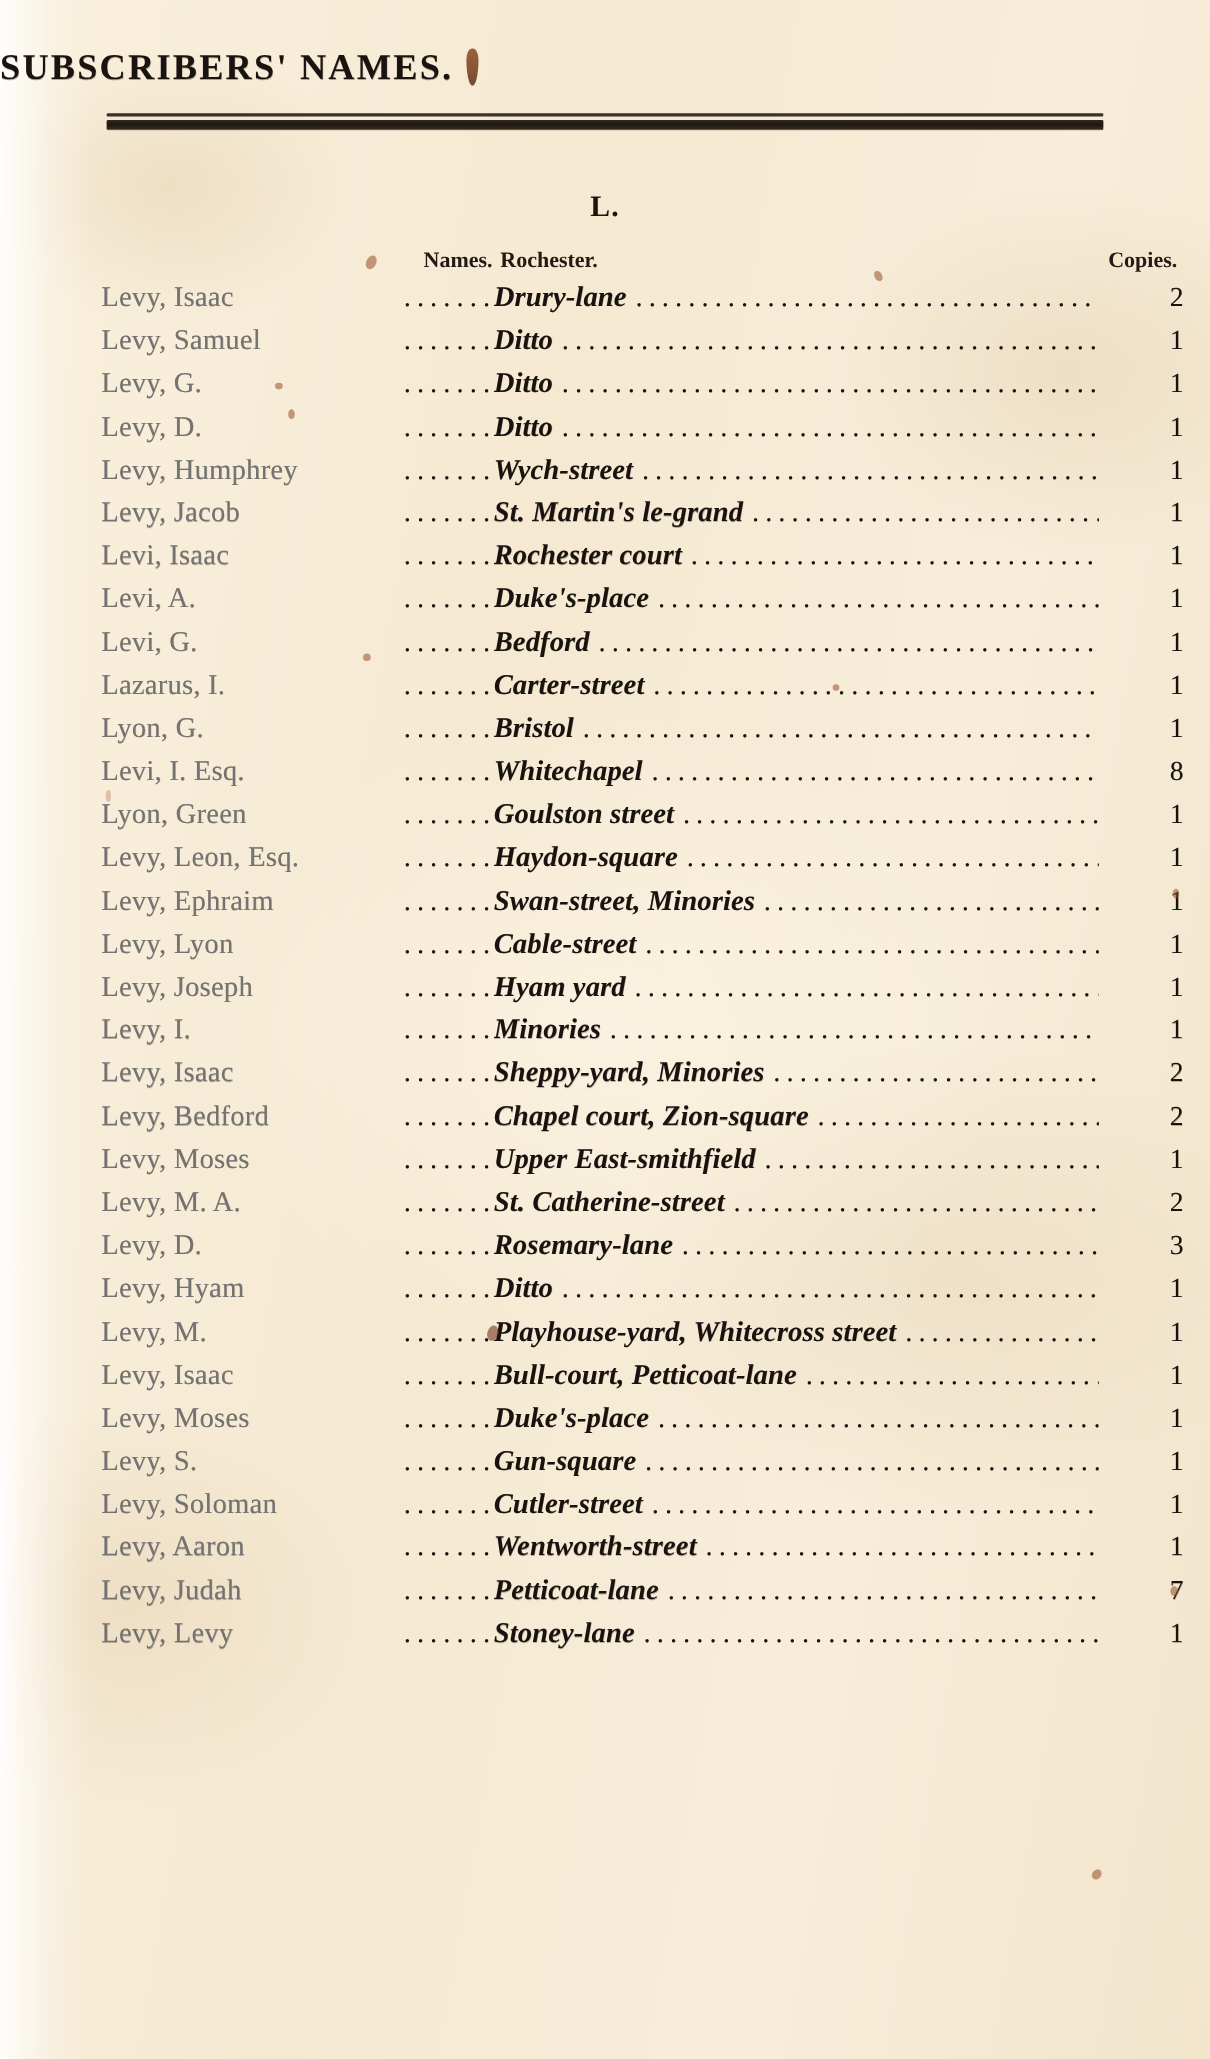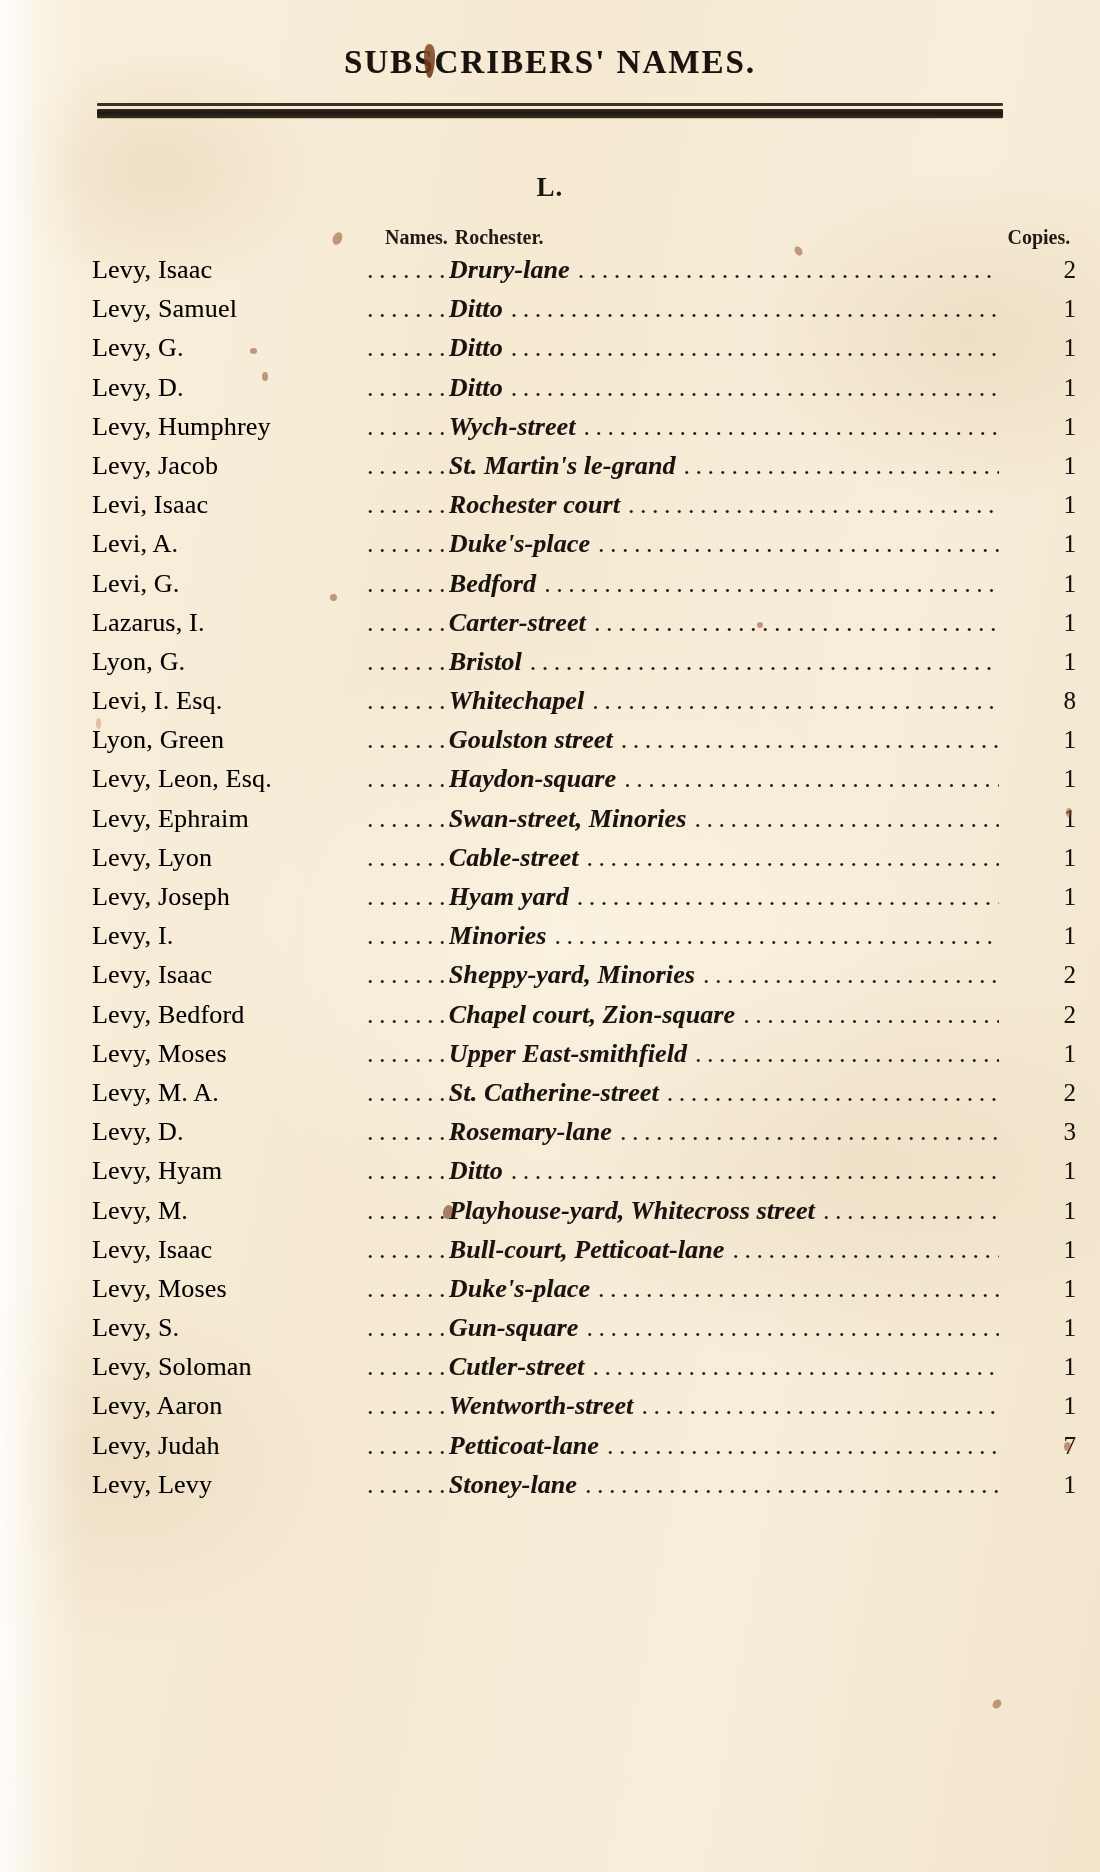--- a/index.html
+++ b/index.html
@@ -41,21 +41,20 @@
     pointer-events: none;
   }
   .content {
     position: relative;
     z-index: 3;
     padding: 0;
   }
 
   
   .doc-title {
-    text-align: center;
     font-size: 33px;
     font-weight: bold;
     letter-spacing: 2.0px;
     color: #1a1410;
     padding-top: 44px;
     font-family: "Liberation Serif", serif;
     text-shadow: 0.4px 0.3px 0 rgba(40,26,12,0.35);
   }
   .rules {
     margin: 22px 97px 0 97px;
@@ -108,21 +107,21 @@
   th.h-copies  { text-align: center; padding-right: 22px; }
 
   tbody td {
     vertical-align: baseline;
     padding: 0;
     height: 39.2px;
   }
 
   .nm {
     font-size: 26px;
-    color: #000000;
+    color: #737373;
     white-space: nowrap;
     padding-left: 92px;
     font-family: "Liberation Serif", serif;
     letter-spacing: 0.2px;
     text-shadow: 0.35px 0.25px 0 rgba(45,30,15,0.30);
   }
   .res {
     font-size: 26px;
     font-style: italic;
     font-weight: bold;

